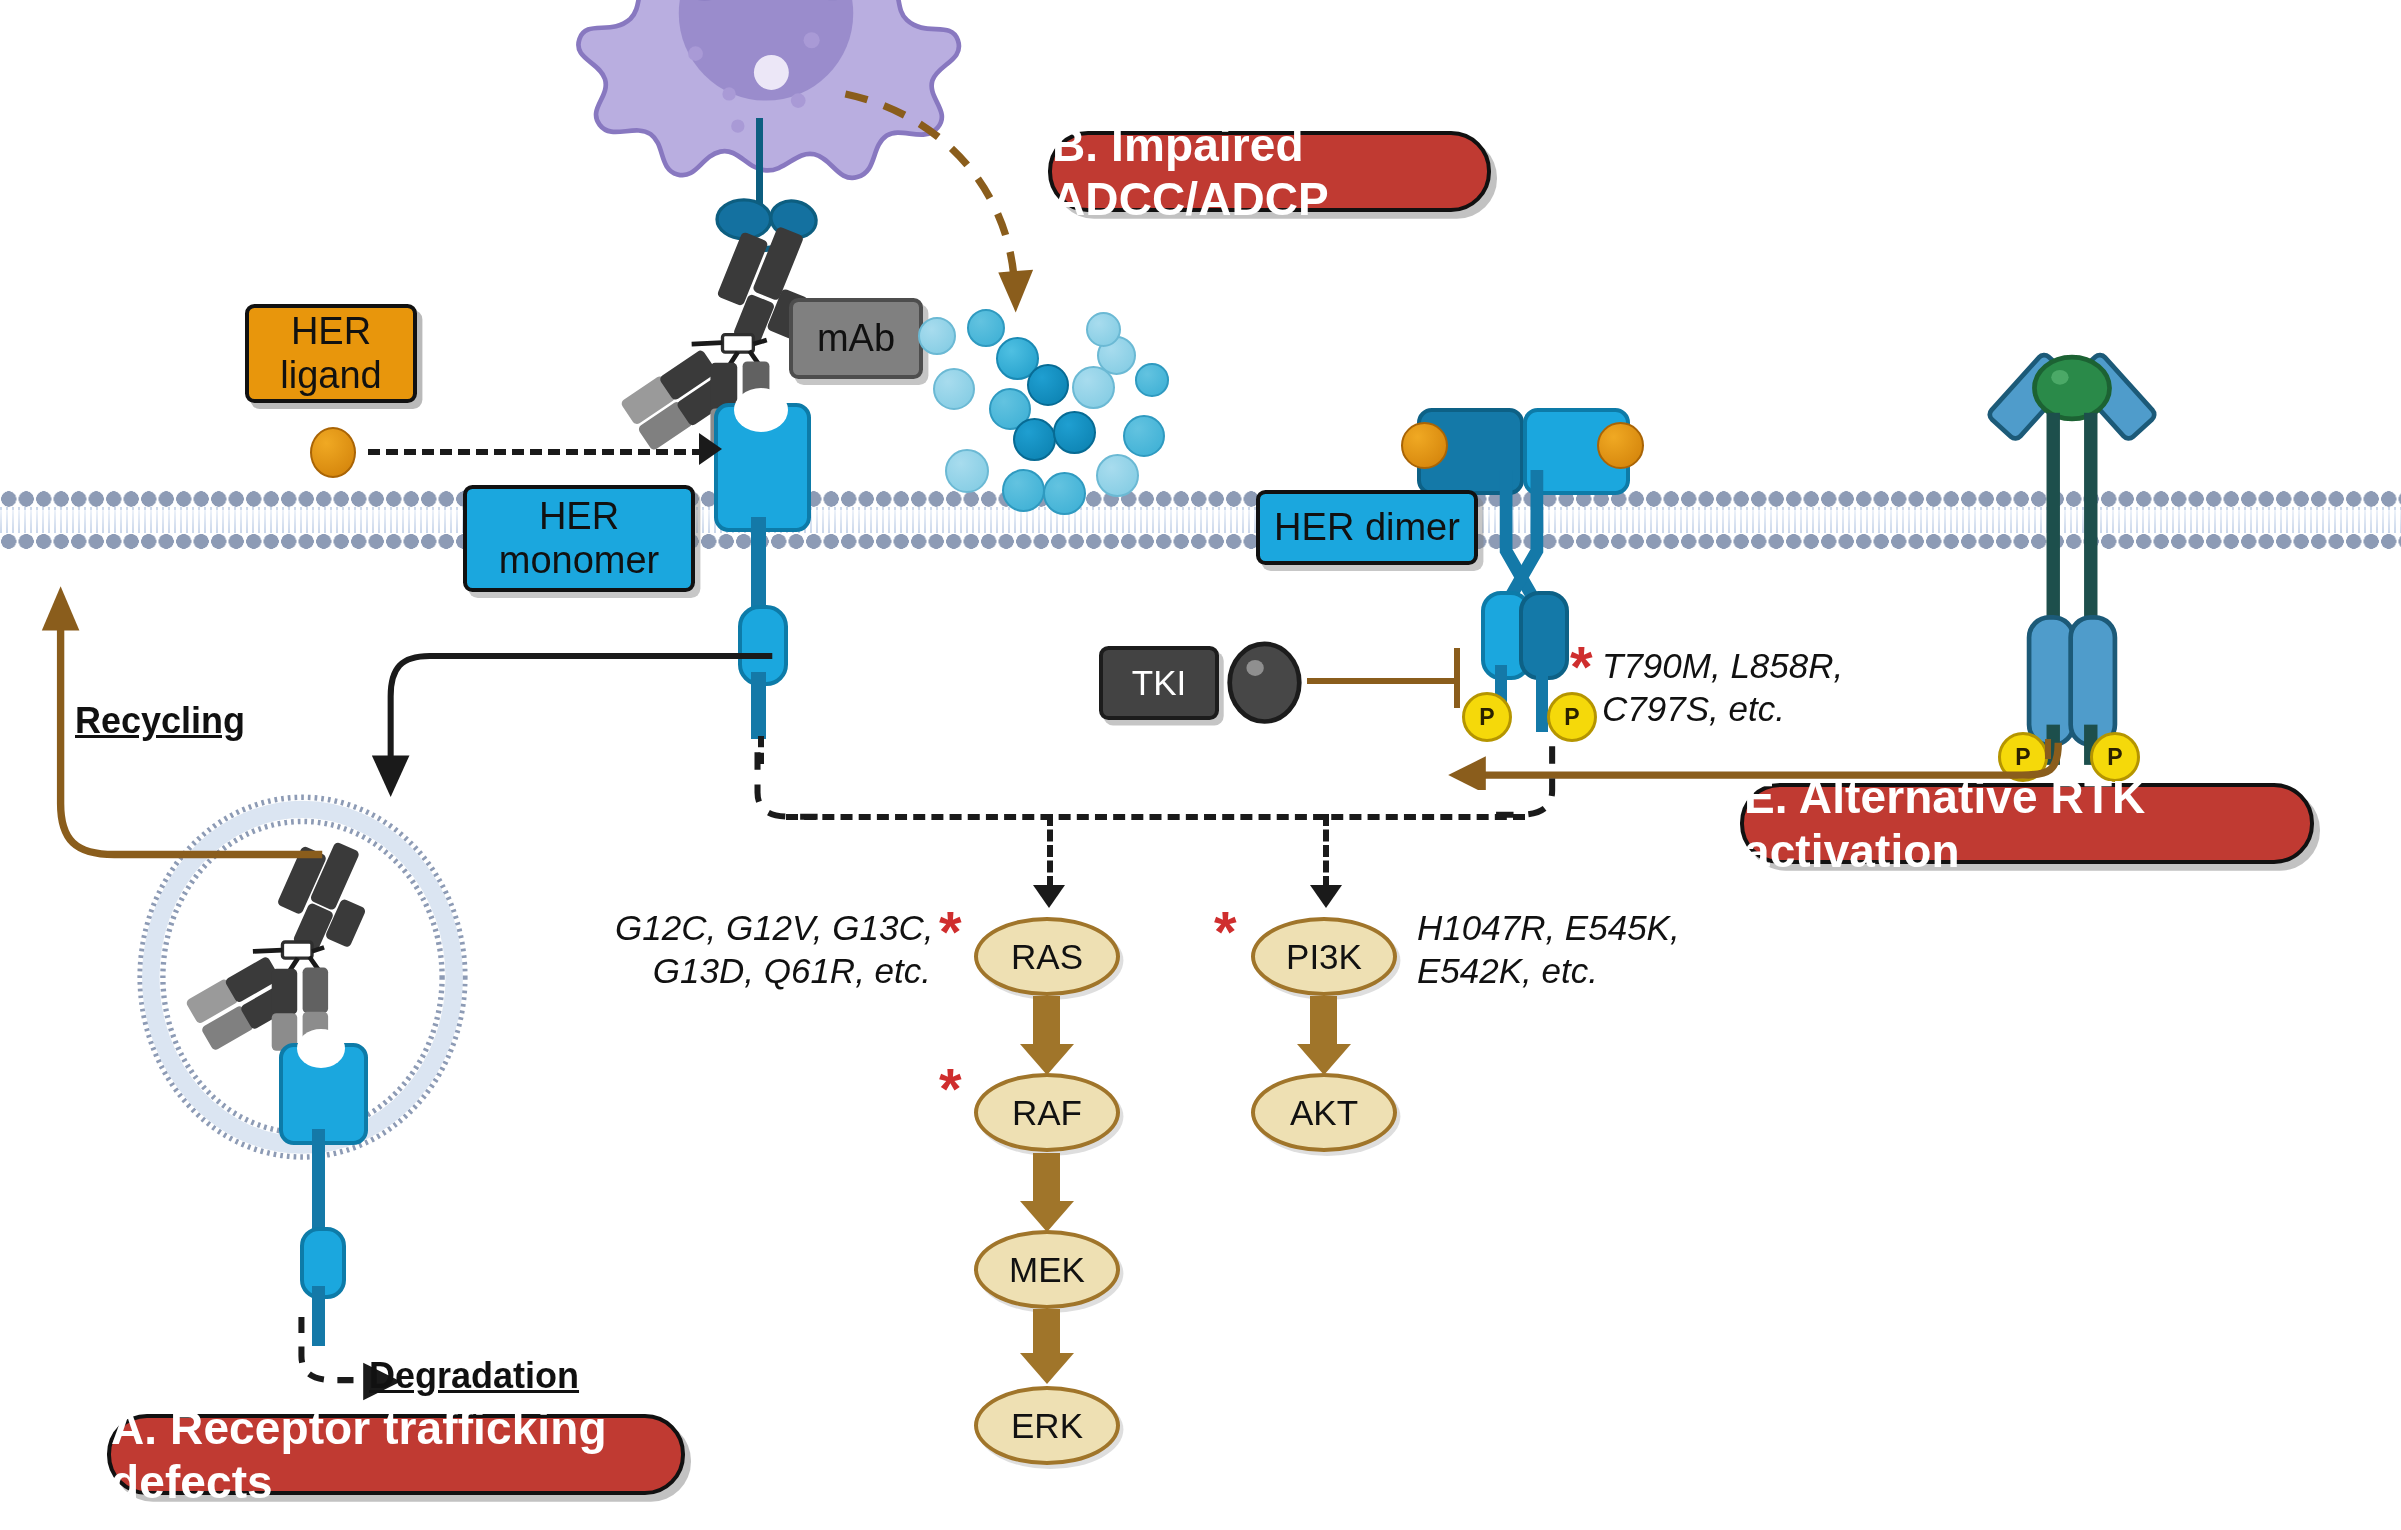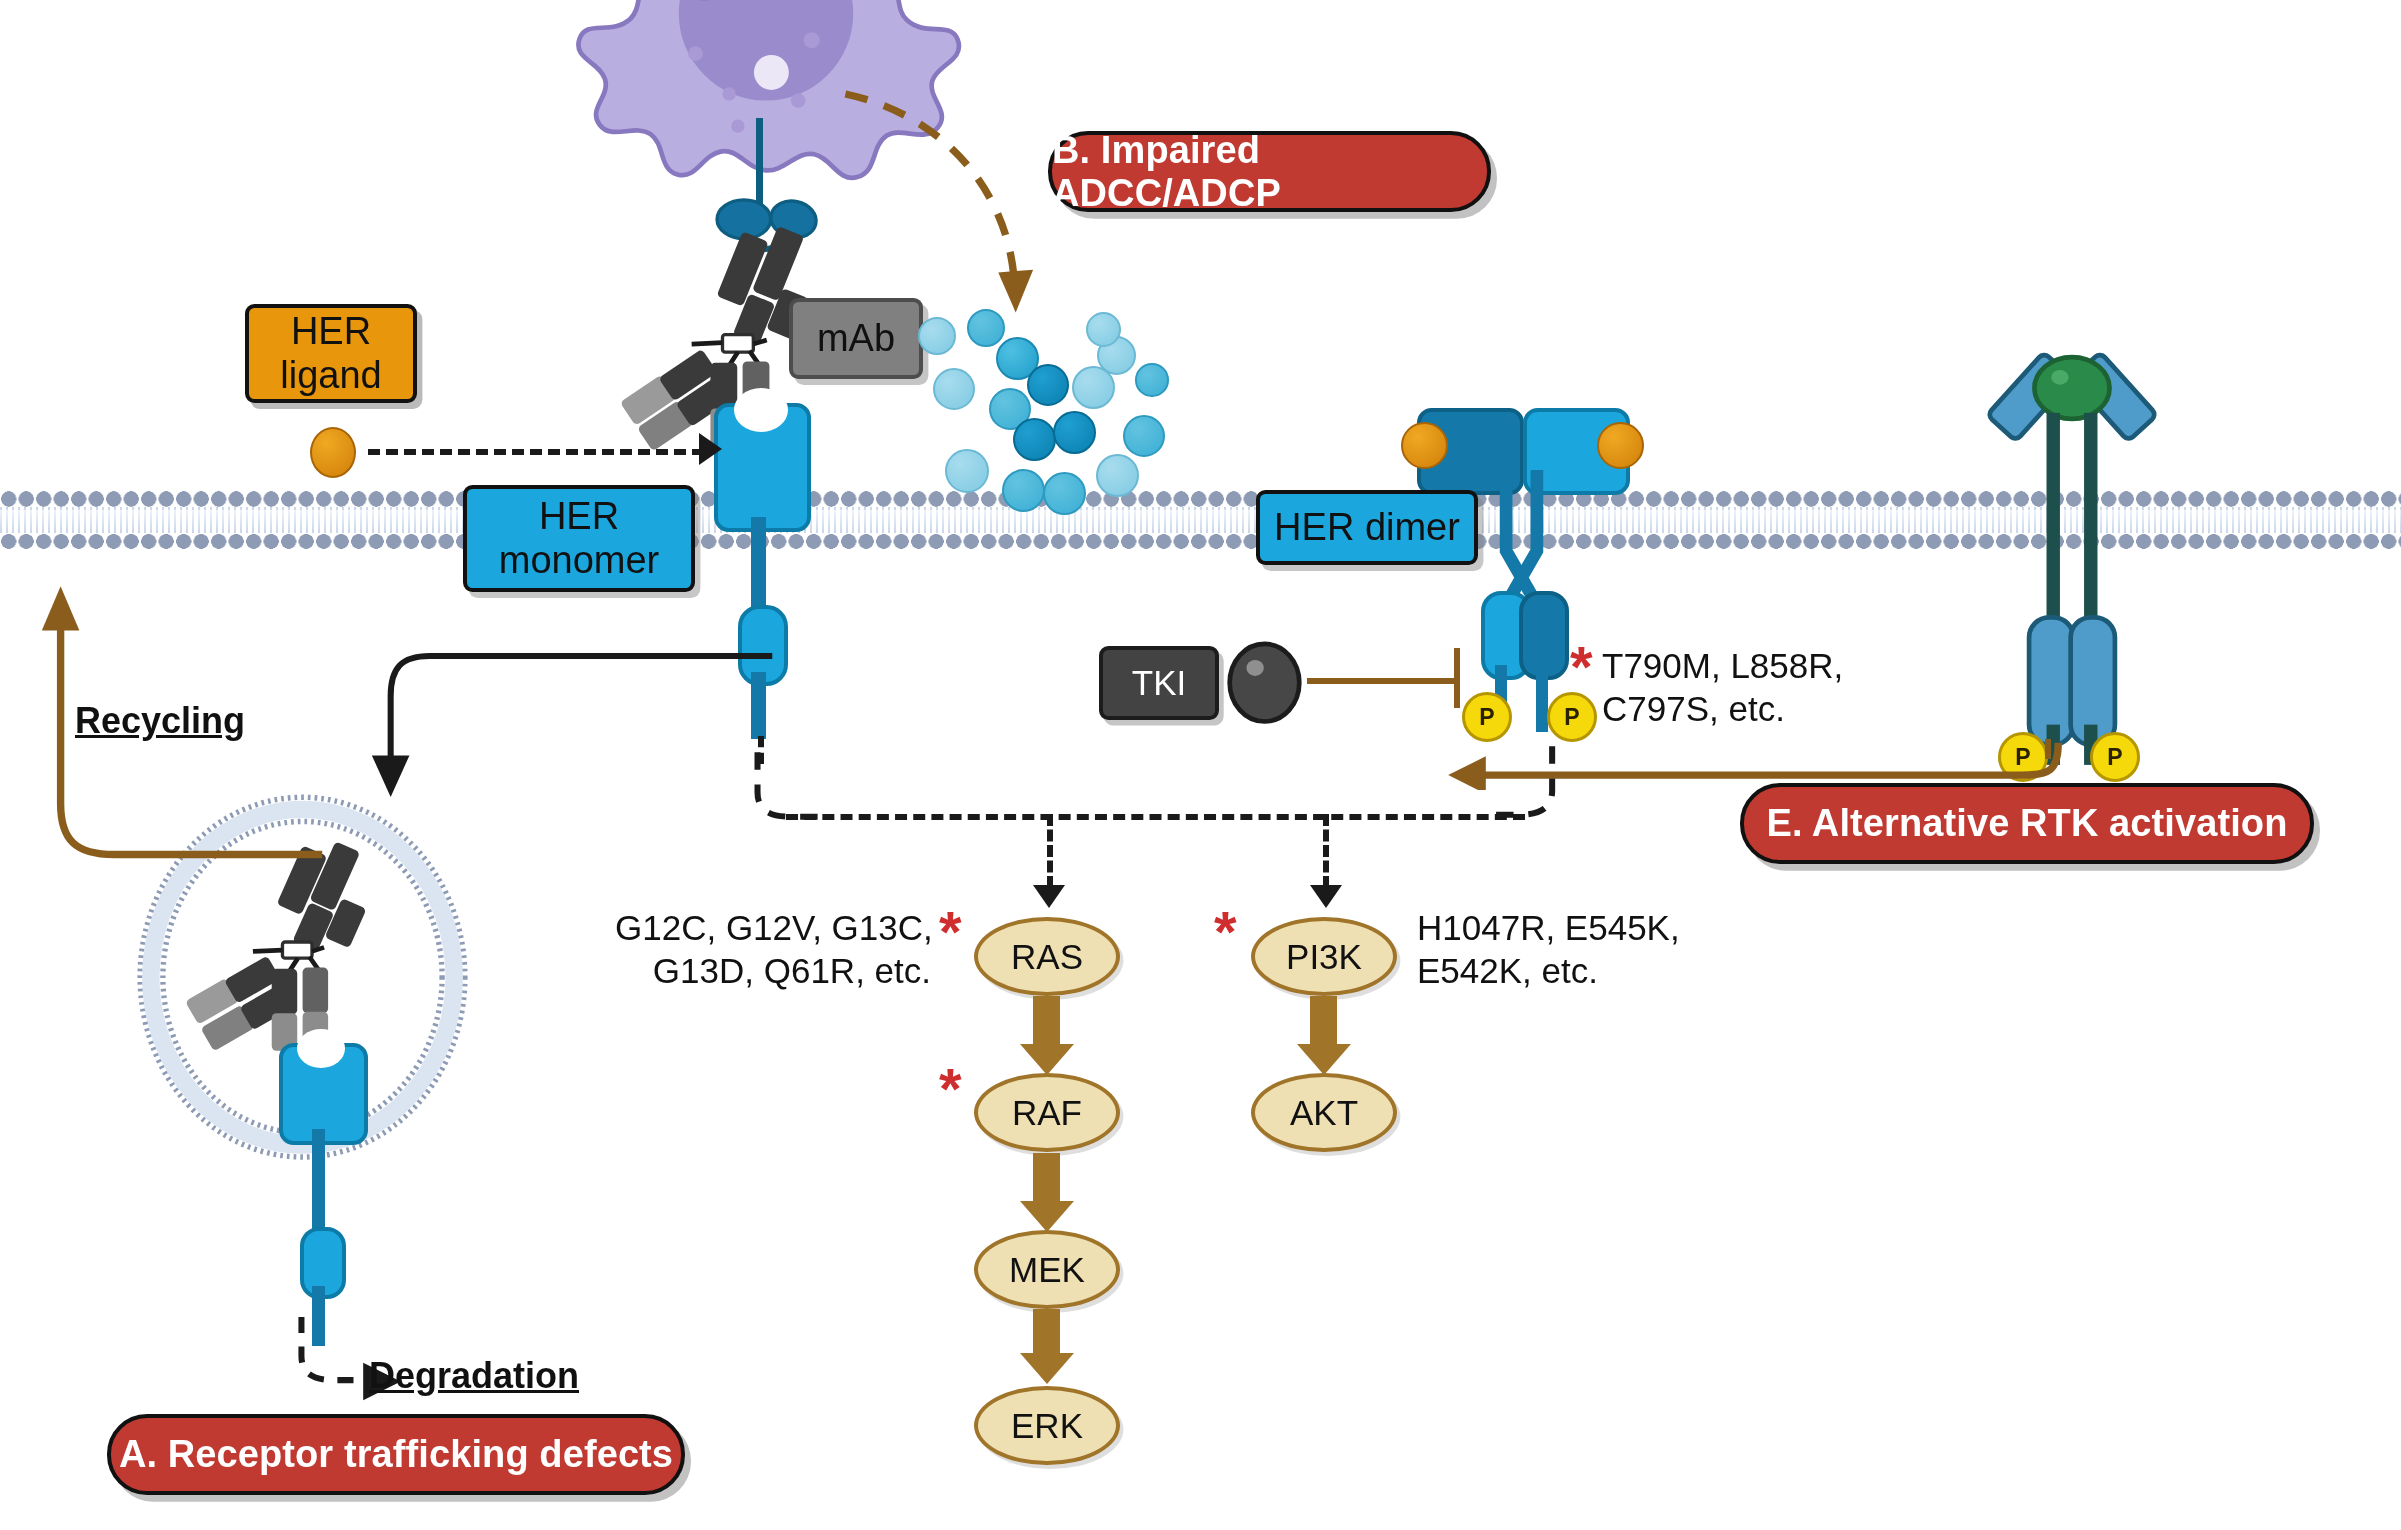--- a/index.html
+++ b/index.html
@@ -14,25 +14,25 @@
   .box-orange{background:#e8960c;border:4.7px solid #111;border-radius:9.4px;color:#111;font-size:38px;
           box-shadow:5.4px 6px 0 rgba(130,130,130,.55);}
   .box-blue{background:#1ba7de;border:4.7px solid #111;border-radius:9.4px;color:#111;font-size:38px;
           box-shadow:5.4px 6px 0 rgba(130,130,130,.45);}
   .box-gray{background:#808080;border:4.7px solid #4d4d4d;border-radius:9.4px;color:#111;font-size:38px;
           box-shadow:5.4px 6px 0 rgba(140,140,140,.5);}
   .box-tki{background:#434343;border:4px solid #1c1c1c;border-radius:9.4px;color:#fff;font-size:35px;
           box-shadow:4.7px 5.4px 0 rgba(140,140,140,.5);}
   .pill{position:absolute;box-sizing:border-box;display:flex;align-items:center;justify-content:center;
         background:#c03a32;border:4.7px solid #111;border-radius:40px;color:#fff;font-weight:bold;
-        font-size:38px;letter-spacing:0.1px;box-shadow:6px 6.7px 0 rgba(120,120,120,.45);}
+        font-size:46px;letter-spacing:0.1px;box-shadow:6px 6.7px 0 rgba(120,120,120,.45);}
 
   
   .txt{position:absolute;color:#111;font-size:35px;line-height:1.22;white-space:pre;}
-  .ital{}
+  .ital{font-style:italic;}
   .uline{text-decoration:underline;font-weight:bold;font-size:36px;}
   .ast{position:absolute;color:#cf2e2e;font-size:58px;font-weight:bold;line-height:1;}
 
   
   .memb{position:absolute;height:60px;overflow:hidden;}
   .memb .heads{position:absolute;left:0;right:0;height:17.5px;
      background-image:radial-gradient(circle at 8.7px 8.7px,#8d9bb5 0 7.4px,transparent 7.7px);
      background-size:17.5px 17.5px;background-repeat:repeat-x;}
   .memb .heads.top{top:0;} .memb .heads.bot{bottom:0;}
   .memb .tails{position:absolute;left:0;right:0;height:23px;

